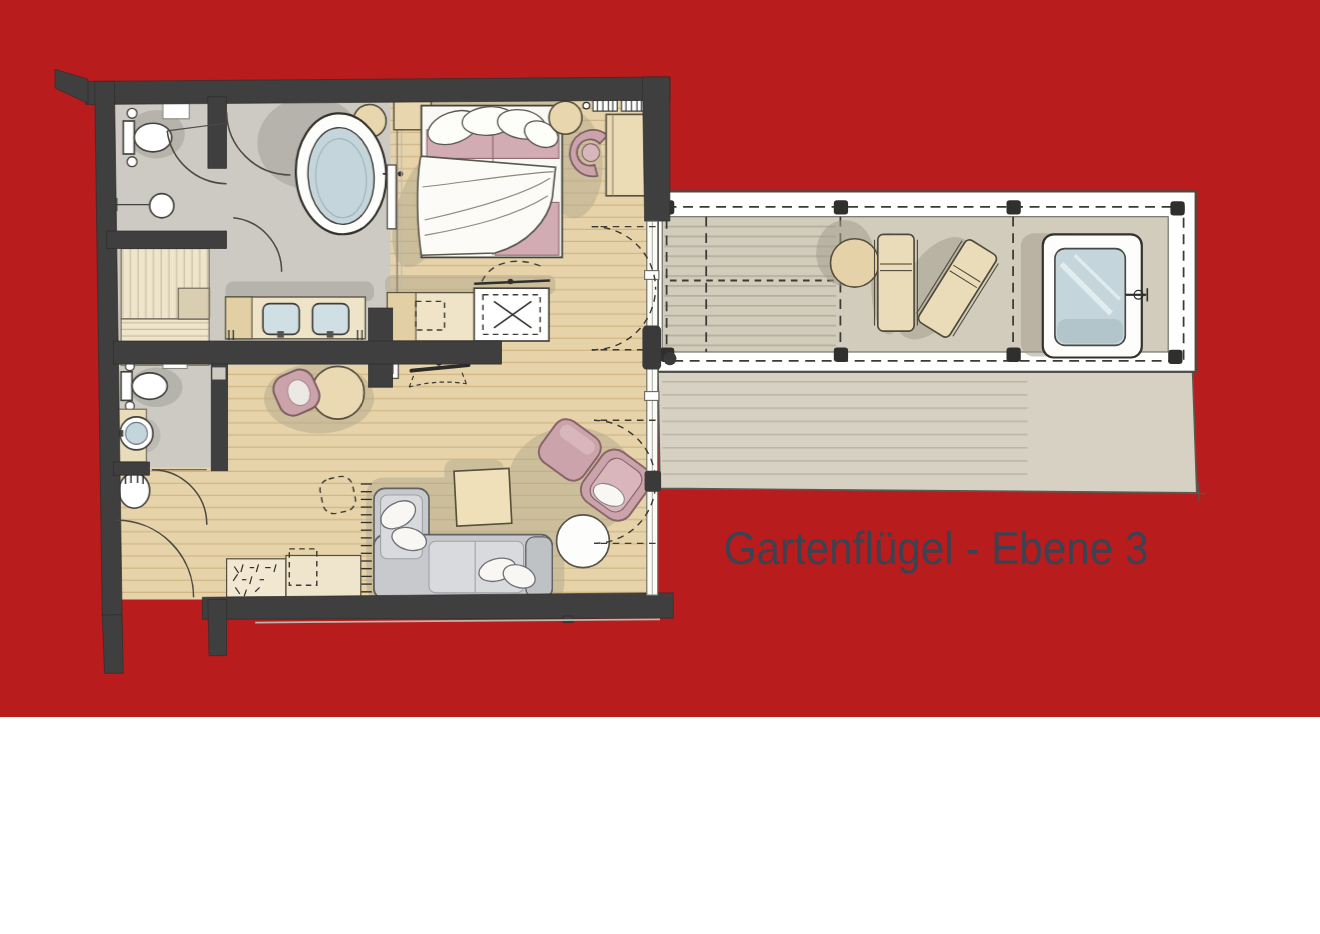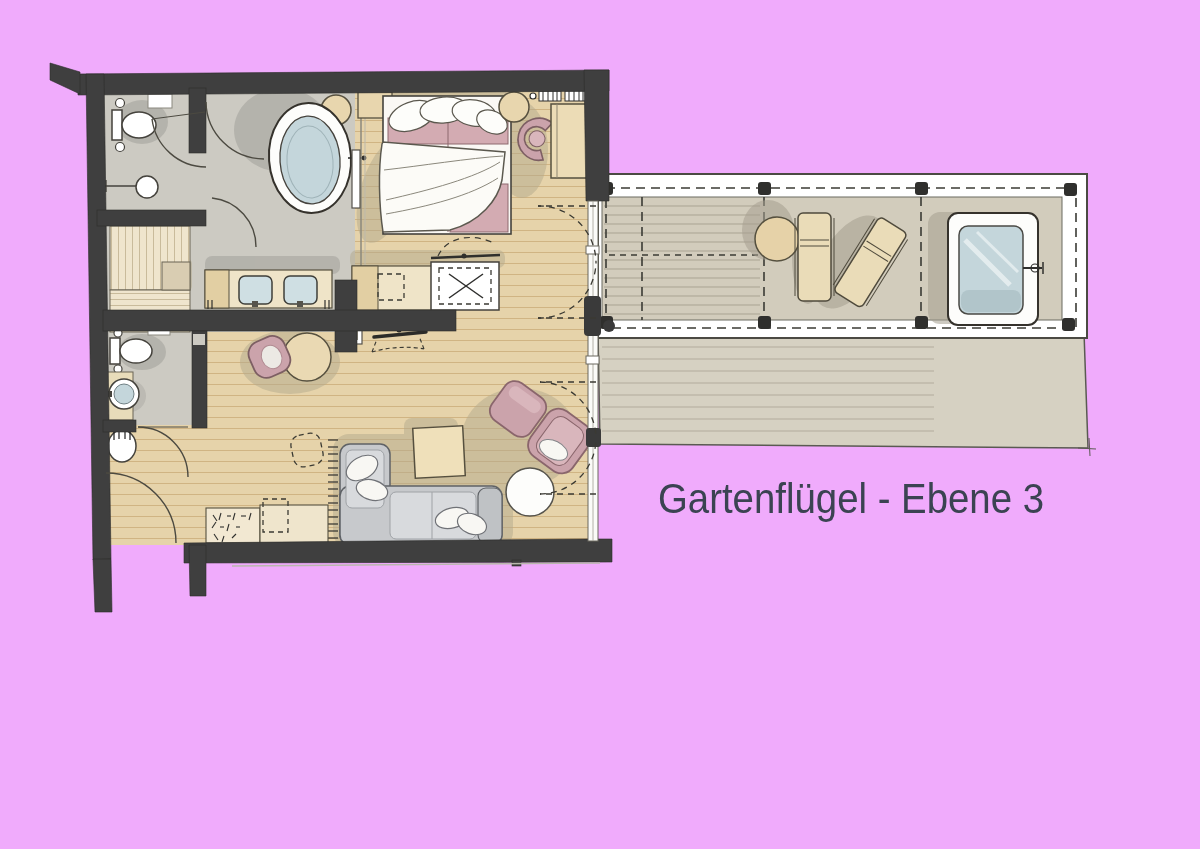--- a/index.html
+++ b/index.html
@@ -1,16 +1,16 @@
 <!DOCTYPE html>
 <html><head>
 <meta charset="utf-8">
 <style>
   html,body{margin:0;padding:0;background:#ffffff;}
-  .stage{position:relative;width:1200px;height:849px;background:#f0abfc;overflow:hidden;
+  .stage{position:relative;width:1200px;height:652px;background:#b91c1c;overflow:hidden;
          font-family:"Liberation Sans",sans-serif;}
   svg{display:block}
   .plan-title{font-family:"Liberation Sans",sans-serif;font-weight:400;}
 </style>
 </head>
 <body>
 
 <div class="stage">
 <svg viewBox="0 0 1200 849" width="1200" height="849">
   <defs>

